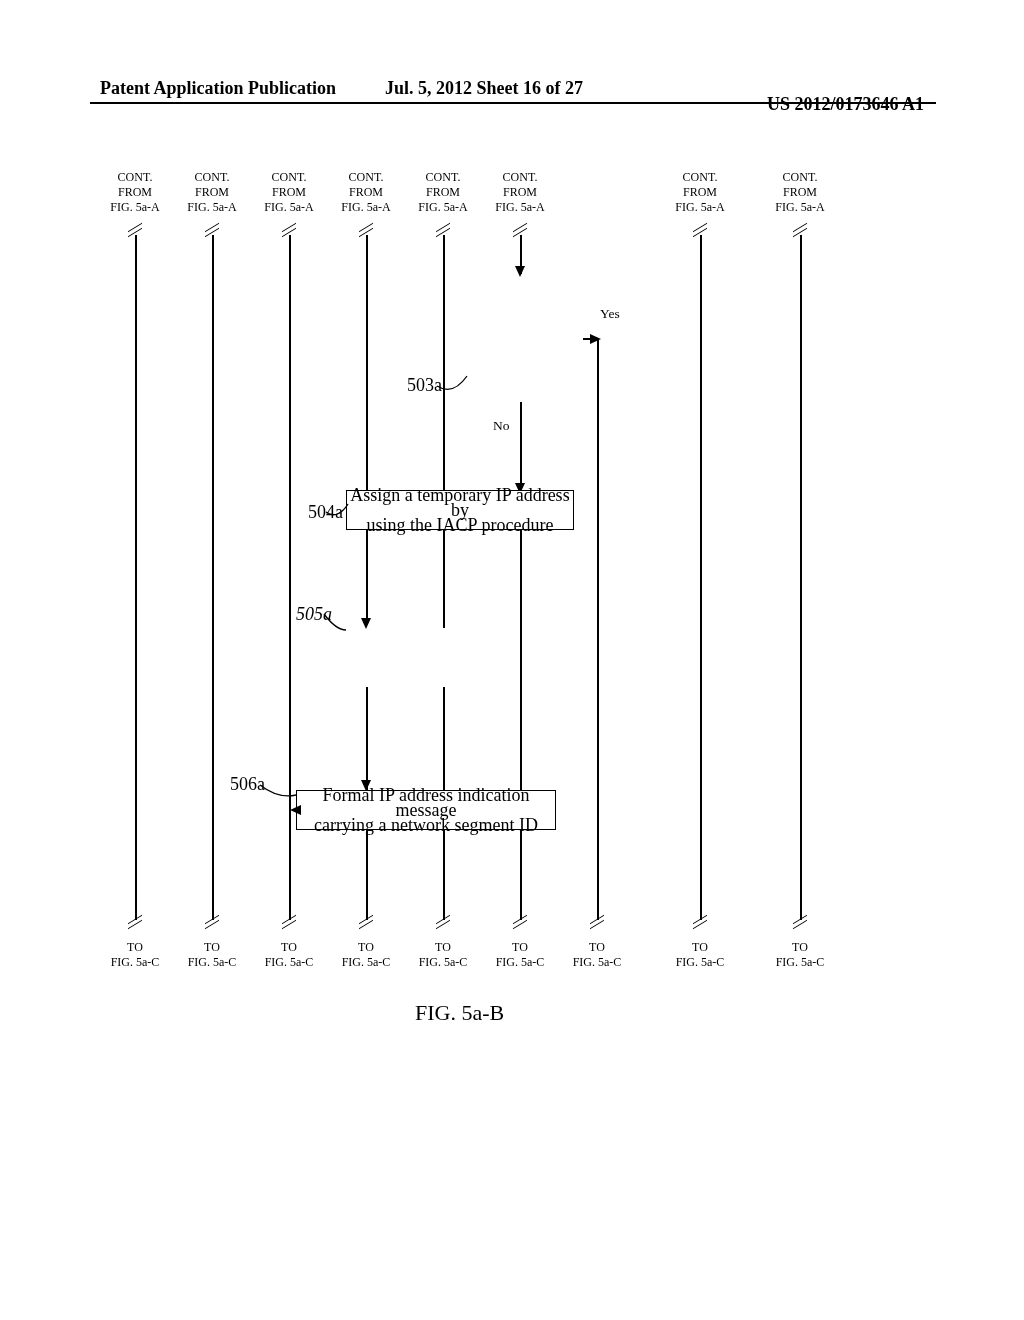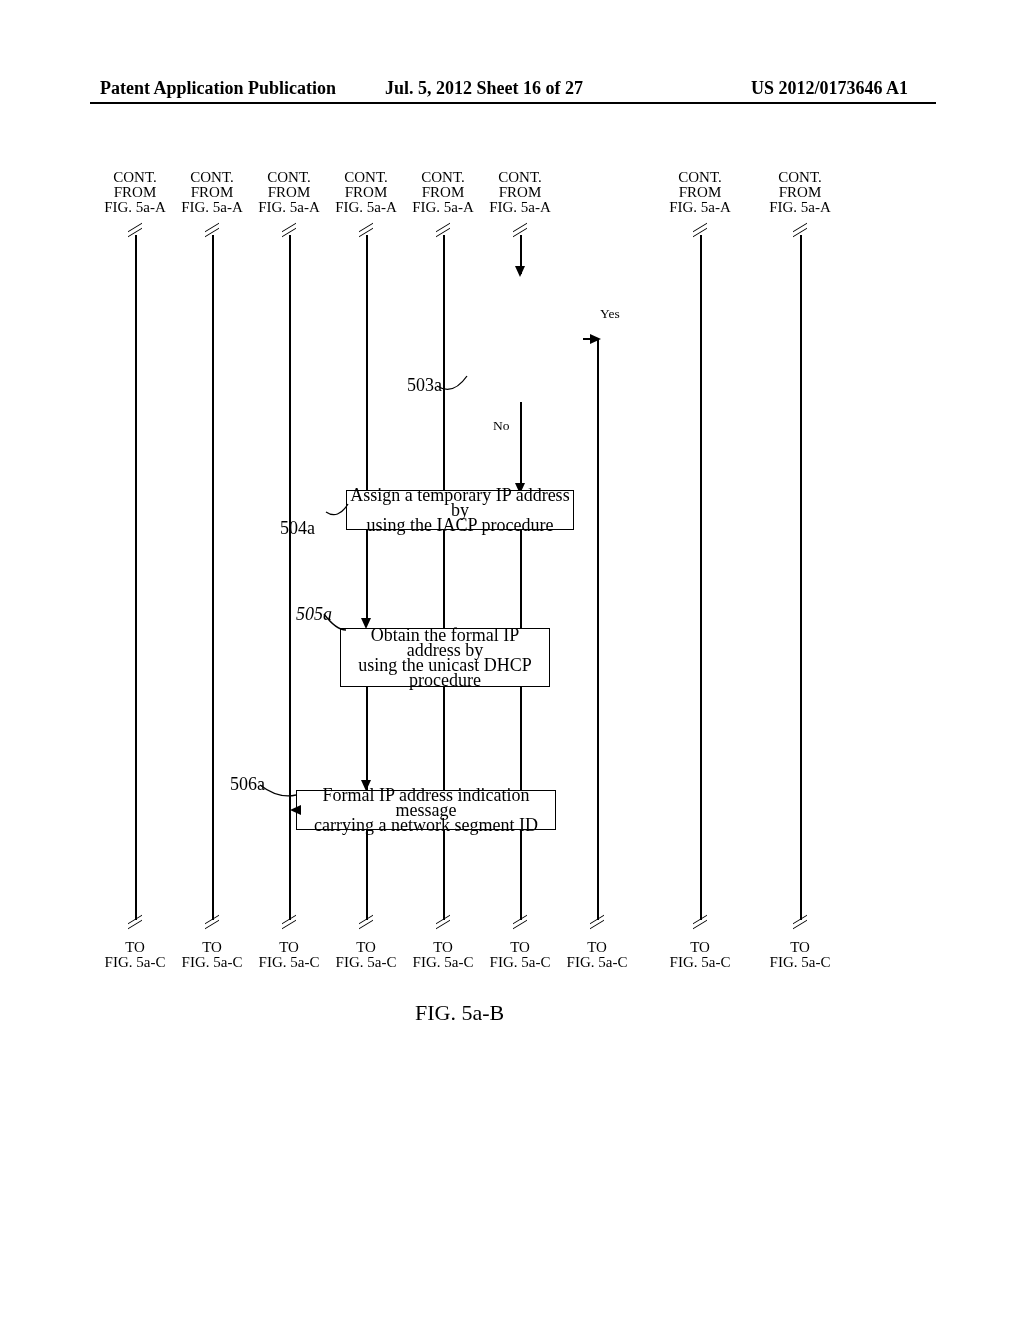--- a/index.html
+++ b/index.html
@@ -1,23 +1,23 @@
 <!DOCTYPE html>
 <html><head>
   <meta charset="utf-8">
   <style>
     * { margin:0; padding:0; box-sizing:border-box; }
     body { width:1024px; height:1320px; background:#fff; font-family:"Times New Roman",serif; color:#000; position:relative; }
     .header { position:absolute; top:78px; left:0; right:0; padding:0 100px; font-size:18px; font-weight:bold; }
     .header .left  { position:absolute; left:100px; }
     .header .mid   { position:absolute; left:385px; }
-    .header .right { position:absolute; right:116px; }
+    .header .right { position:absolute; right:100px;margin-top:16px; }
     .hr { position:absolute; top:102px; left:90px; right:88px; border-top:2.5px solid #000; }
     .canvas { position:absolute; top:170px; left:0; width:1024px; height:1050px; }
-    .contlabel { position:absolute; font-size:15px; line-height:15px; text-align:center; width:64px; }
+    .contlabel { position:absolute; font-size:12px; line-height:15px; text-align:center; width:64px; }
     .lane-line { position:absolute; width:1.5px; background:#000; }
     .hbar { position:absolute; height:1.5px; background:#000; }
     .break-mark { position:absolute; width:14px; height:10px; background:#fff; }
     .break-mark::before, .break-mark::after { content:""; position:absolute; left:0; right:0; height:5px; border-top:1.4px solid #000; transform:skewY(-32deg); }
     .break-mark::before { top:-1px; }
     .break-mark::after  { top:4px; }
     .fig-caption { position:absolute; font-size:22px; font-family:"Times New Roman",serif; }
     .diamond { position:absolute; width:126px; height:126px; }
     .diamond svg { position:absolute; top:0; left:0; }
     .diamond .dtext { position:absolute; top:16px; left:-10px; right:-10px; font-size:13px; text-align:center; line-height:14.5px; }
@@ -128,32 +128,25 @@
   <div class="edge-label" style="left:600px; top:136px;">Yes</div>
 
   <div class="edge-label" style="left:493px; top:248px;">No</div>
 
   <div class="box" style="left:346px; top:320px; width:228px; height:40px;">
     <div>
         <div>Assign a temporary IP address by</div>
         <div>using the IACP procedure</div>
       </div>
   </div>
-  <div class="ref-label" style="left:280px; top:332px;margin-top:16px;">504a</div>
+  <div class="ref-label" style="left:308px; top:332px;">504a</div>
   <svg style="position:absolute; left:324px; top:328px;" width="30" height="22">
       <path d="M2 14 Q 14 22 24 6" fill="none" stroke="#000" stroke-width="1.3"></path>
     </svg>
 
-  <div class="box" style="left:340px; top:458px; width:210px; height:59px;">
-    <div>
-        <div>Obtain the formal IP address by</div>
-        <div>using the unicast DHCP</div>
-        <div>procedure</div>
-      </div>
-  </div>
   <div class="ref-label" style="left:296px; top:434px;font-style:italic;">505a</div>
   <svg style="position:absolute; left:322px; top:434px;" width="30" height="30">
       <path d="M2 10 Q 14 26 24 26" fill="none" stroke="#000" stroke-width="1.3"></path>
     </svg>
 
   <div class="box" style="left:296px; top:620px; width:260px; height:40px;">
     <div>
         <div>Formal IP address indication message</div>
         <div>carrying a network segment ID</div>
       </div>

